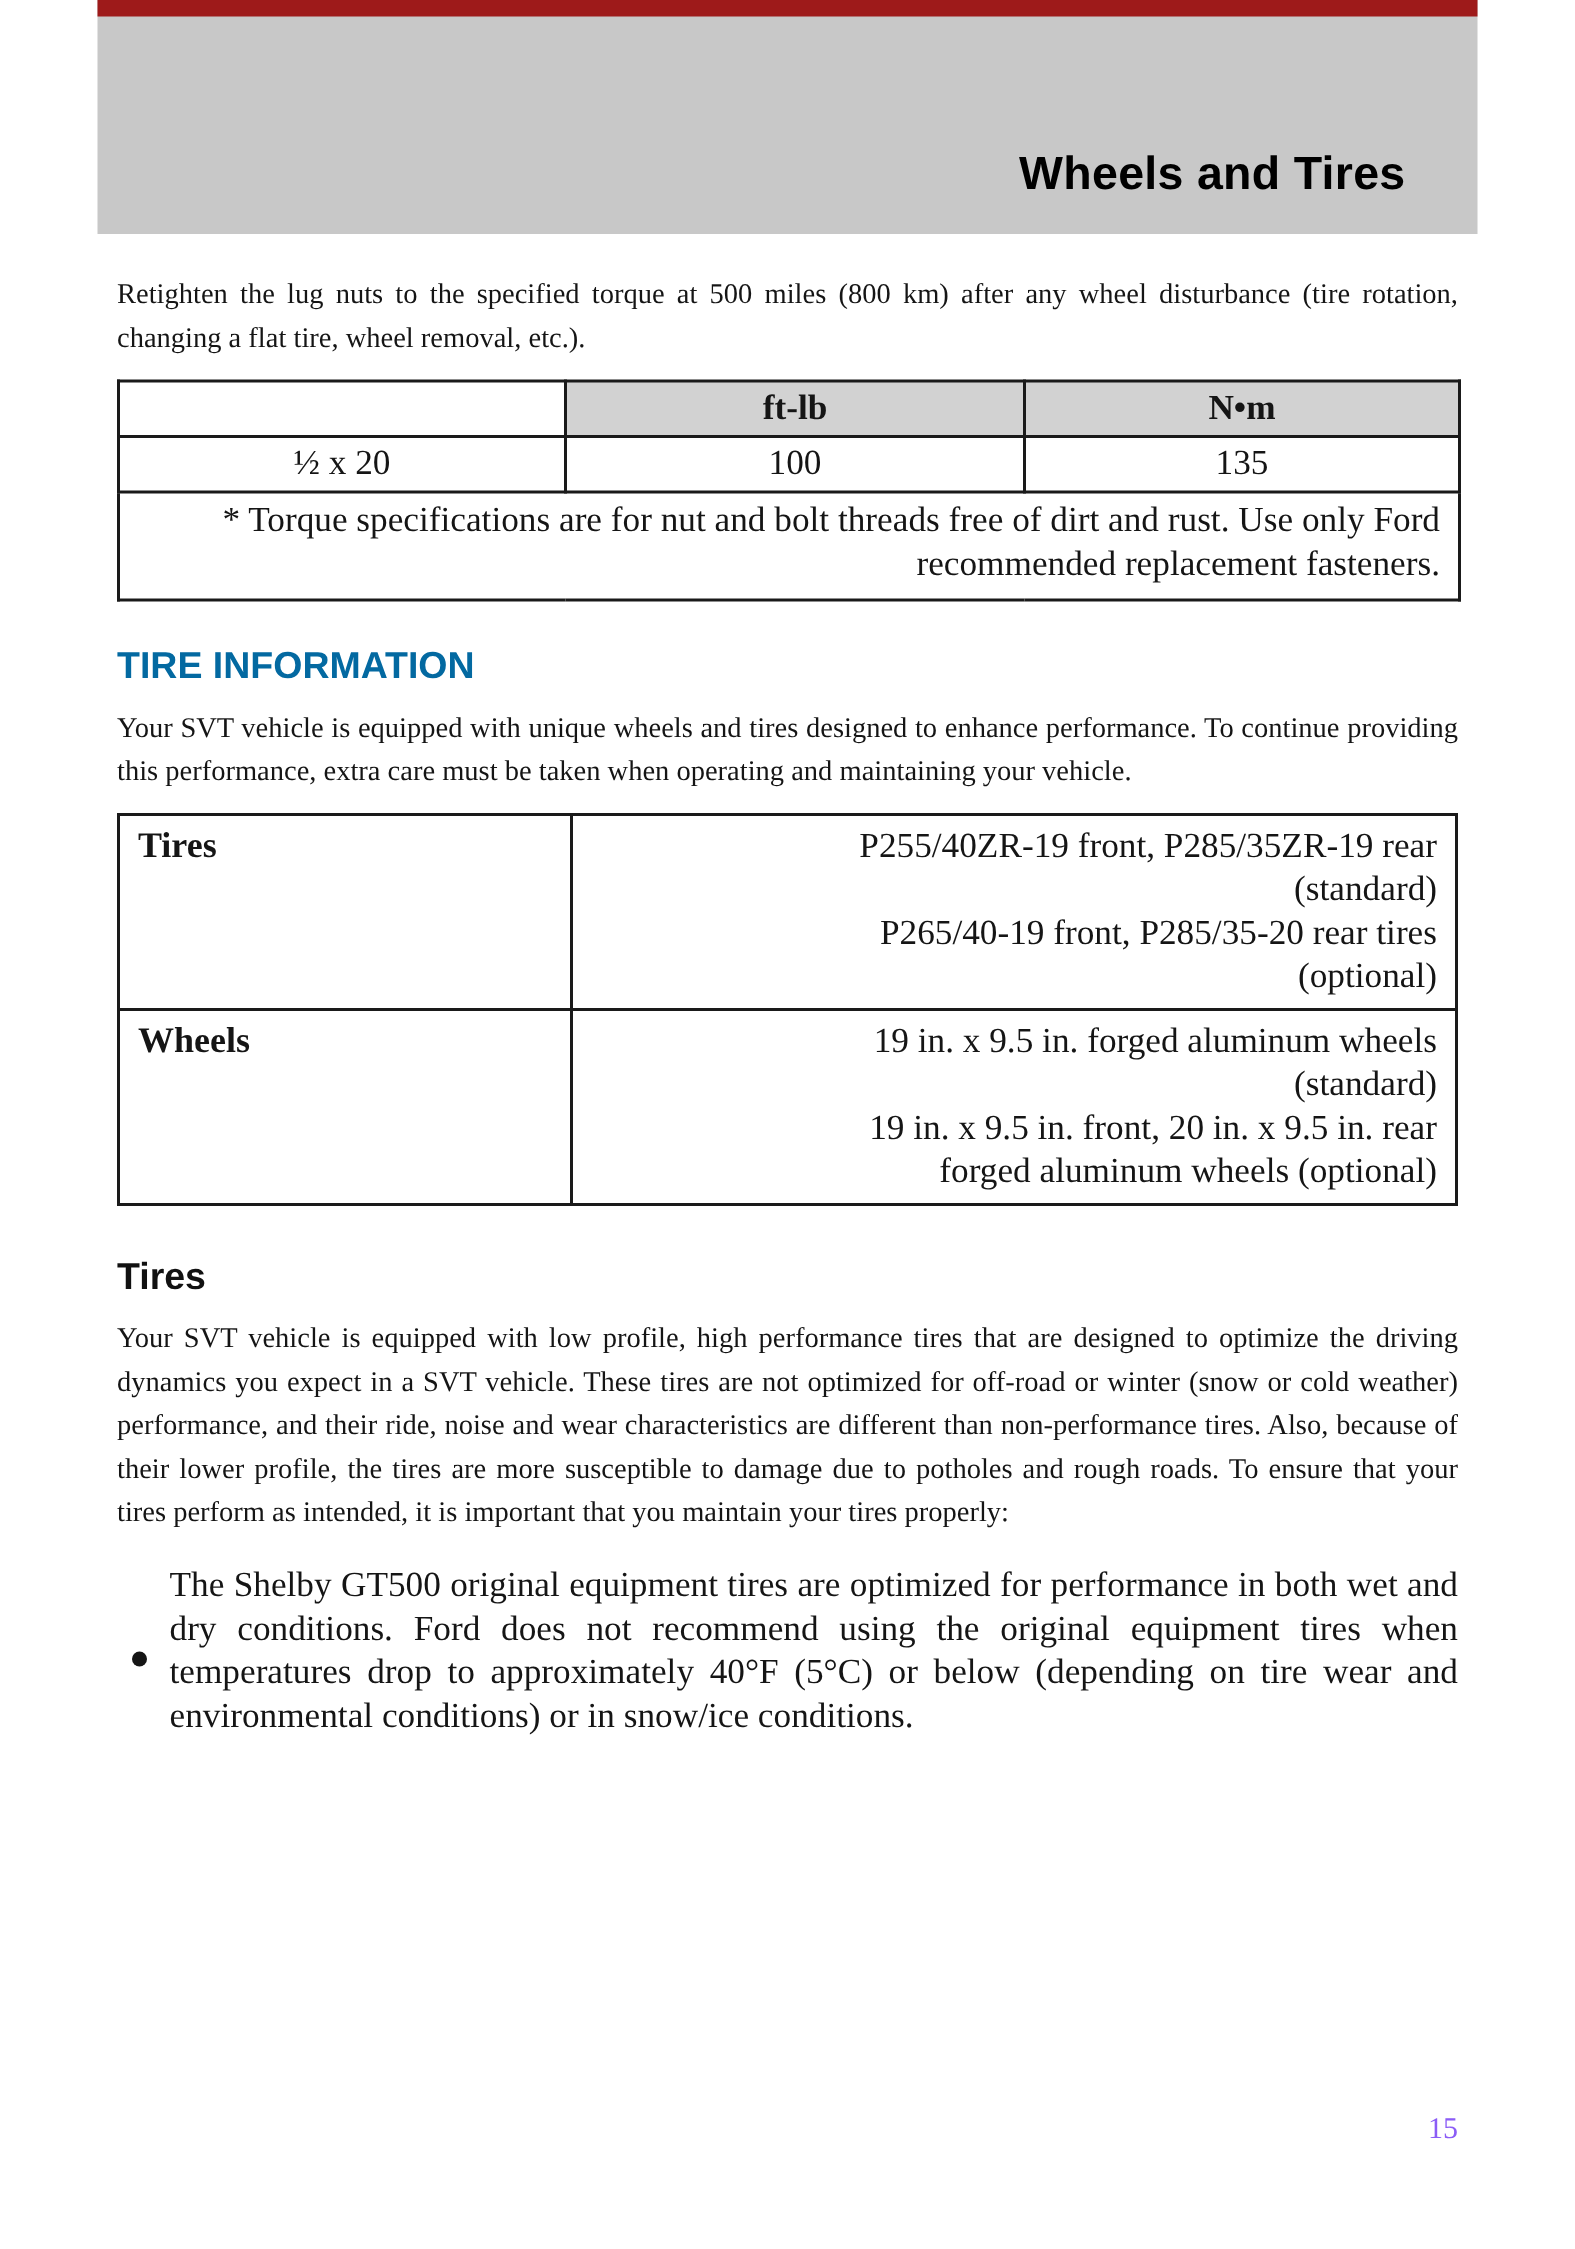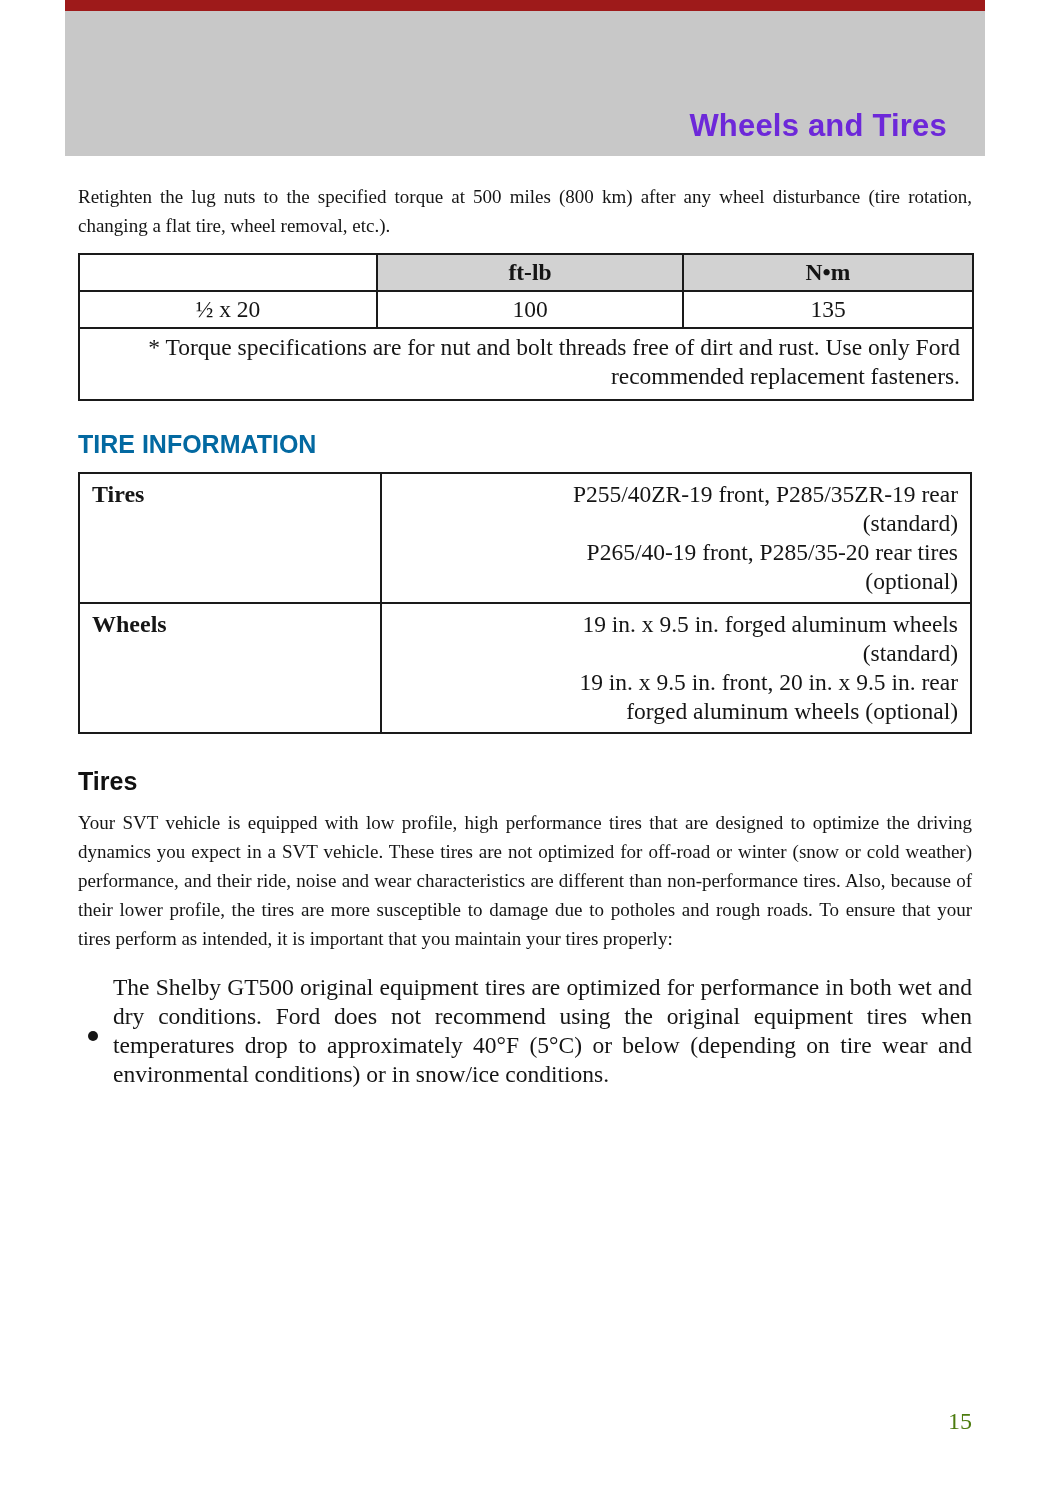--- a/index.html
+++ b/index.html
@@ -7,22 +7,22 @@
   body{
     width:1050px;height:1499px;position:relative;overflow:hidden;
     background:#ffffff;color:#151515;
     font-family:"Liberation Serif", serif;
   }
 
   
   .band{position:absolute;left:65px;top:0;width:920px;height:156px;background:var(--header-band,#c8c8c8);}
   .accent{position:absolute;left:0;top:0;width:100%;height:11px;background:var(--accent-bar,#9e1a1a);}
   .page-title{
-    position:absolute;right:38px;bottom:12px;margin:0;
-    font-family:"Liberation Sans", sans-serif;font-weight:700;font-size:31px;color:#6d28d9;
+    position:absolute;right:38px;bottom:12px;margin:10px;
+    font-family:"Liberation Sans", sans-serif;font-weight:700;font-size:31px;color:#000000;
     letter-spacing:0.2px;
   }
 
   .content{position:absolute;left:78px;top:182px;width:894px;}
 
   .body-par{margin:0;font-size:19px;line-height:29px;text-align:justify;}
 
   table{border-collapse:collapse;width:100%;table-layout:fixed;}
   th,td{border:2px solid #1a1a1a;font-size:23.5px;line-height:29px;}
 
@@ -53,21 +53,21 @@
     margin:32px 0 0 0;font-family:"Liberation Sans", sans-serif;
     font-weight:700;font-size:25px;line-height:30px;color:#111;
   }
 
   
   .bullets{list-style:none;margin:20px 0 0 0;padding:0;}
   .bullets li{display:flex;align-items:center;padding-left:10px;}
   .dot{flex:none;width:10px;height:10px;border-radius:50%;background:#151515;margin:10px 15px 0 0;}
   .li-text{font-size:23.5px;line-height:29px;text-align:justify;}
 
-  .page-number{position:absolute;right:78px;top:1408px;font-size:24px;color:#4d7c0f;margin-left:32px;}
+  .page-number{position:absolute;right:78px;top:1408px;font-size:20px;color:#8b5cf6;margin-left:32px;}
 </style>
 </head>
 <body>
 
 <header class="band">
   <div class="accent"></div>
   <h1 class="page-title">Wheels and Tires</h1>
 </header>
 
 <main class="content">
@@ -91,20 +91,21 @@
         <td class="cell-center">100</td>
         <td class="cell-center">135</td>
       </tr>
       <tr>
         <td class="footnote-cell" colspan="3">* Torque specifications are for nut and bolt threads free of dirt and rust. Use only Ford recommended replacement fasteners.</td>
       </tr>
     </tbody>
   </table>
 
   <h2 class="h-section">TIRE INFORMATION</h2>
+  <p class="body-par par-after-h">Your SVT vehicle is equipped with unique wheels and tires designed to enhance performance. To continue providing this performance, extra care must be taken when operating and maintaining your vehicle.</p>
 
   <table class="spec-table">
     <colgroup>
       <col class="col-l">
         <col>
     </colgroup>
     <tbody>
       <tr>
         <td class="spec-label">Tires</td>
         <td class="spec-value">P255/40ZR-19 front, P285/35ZR-19 rear

